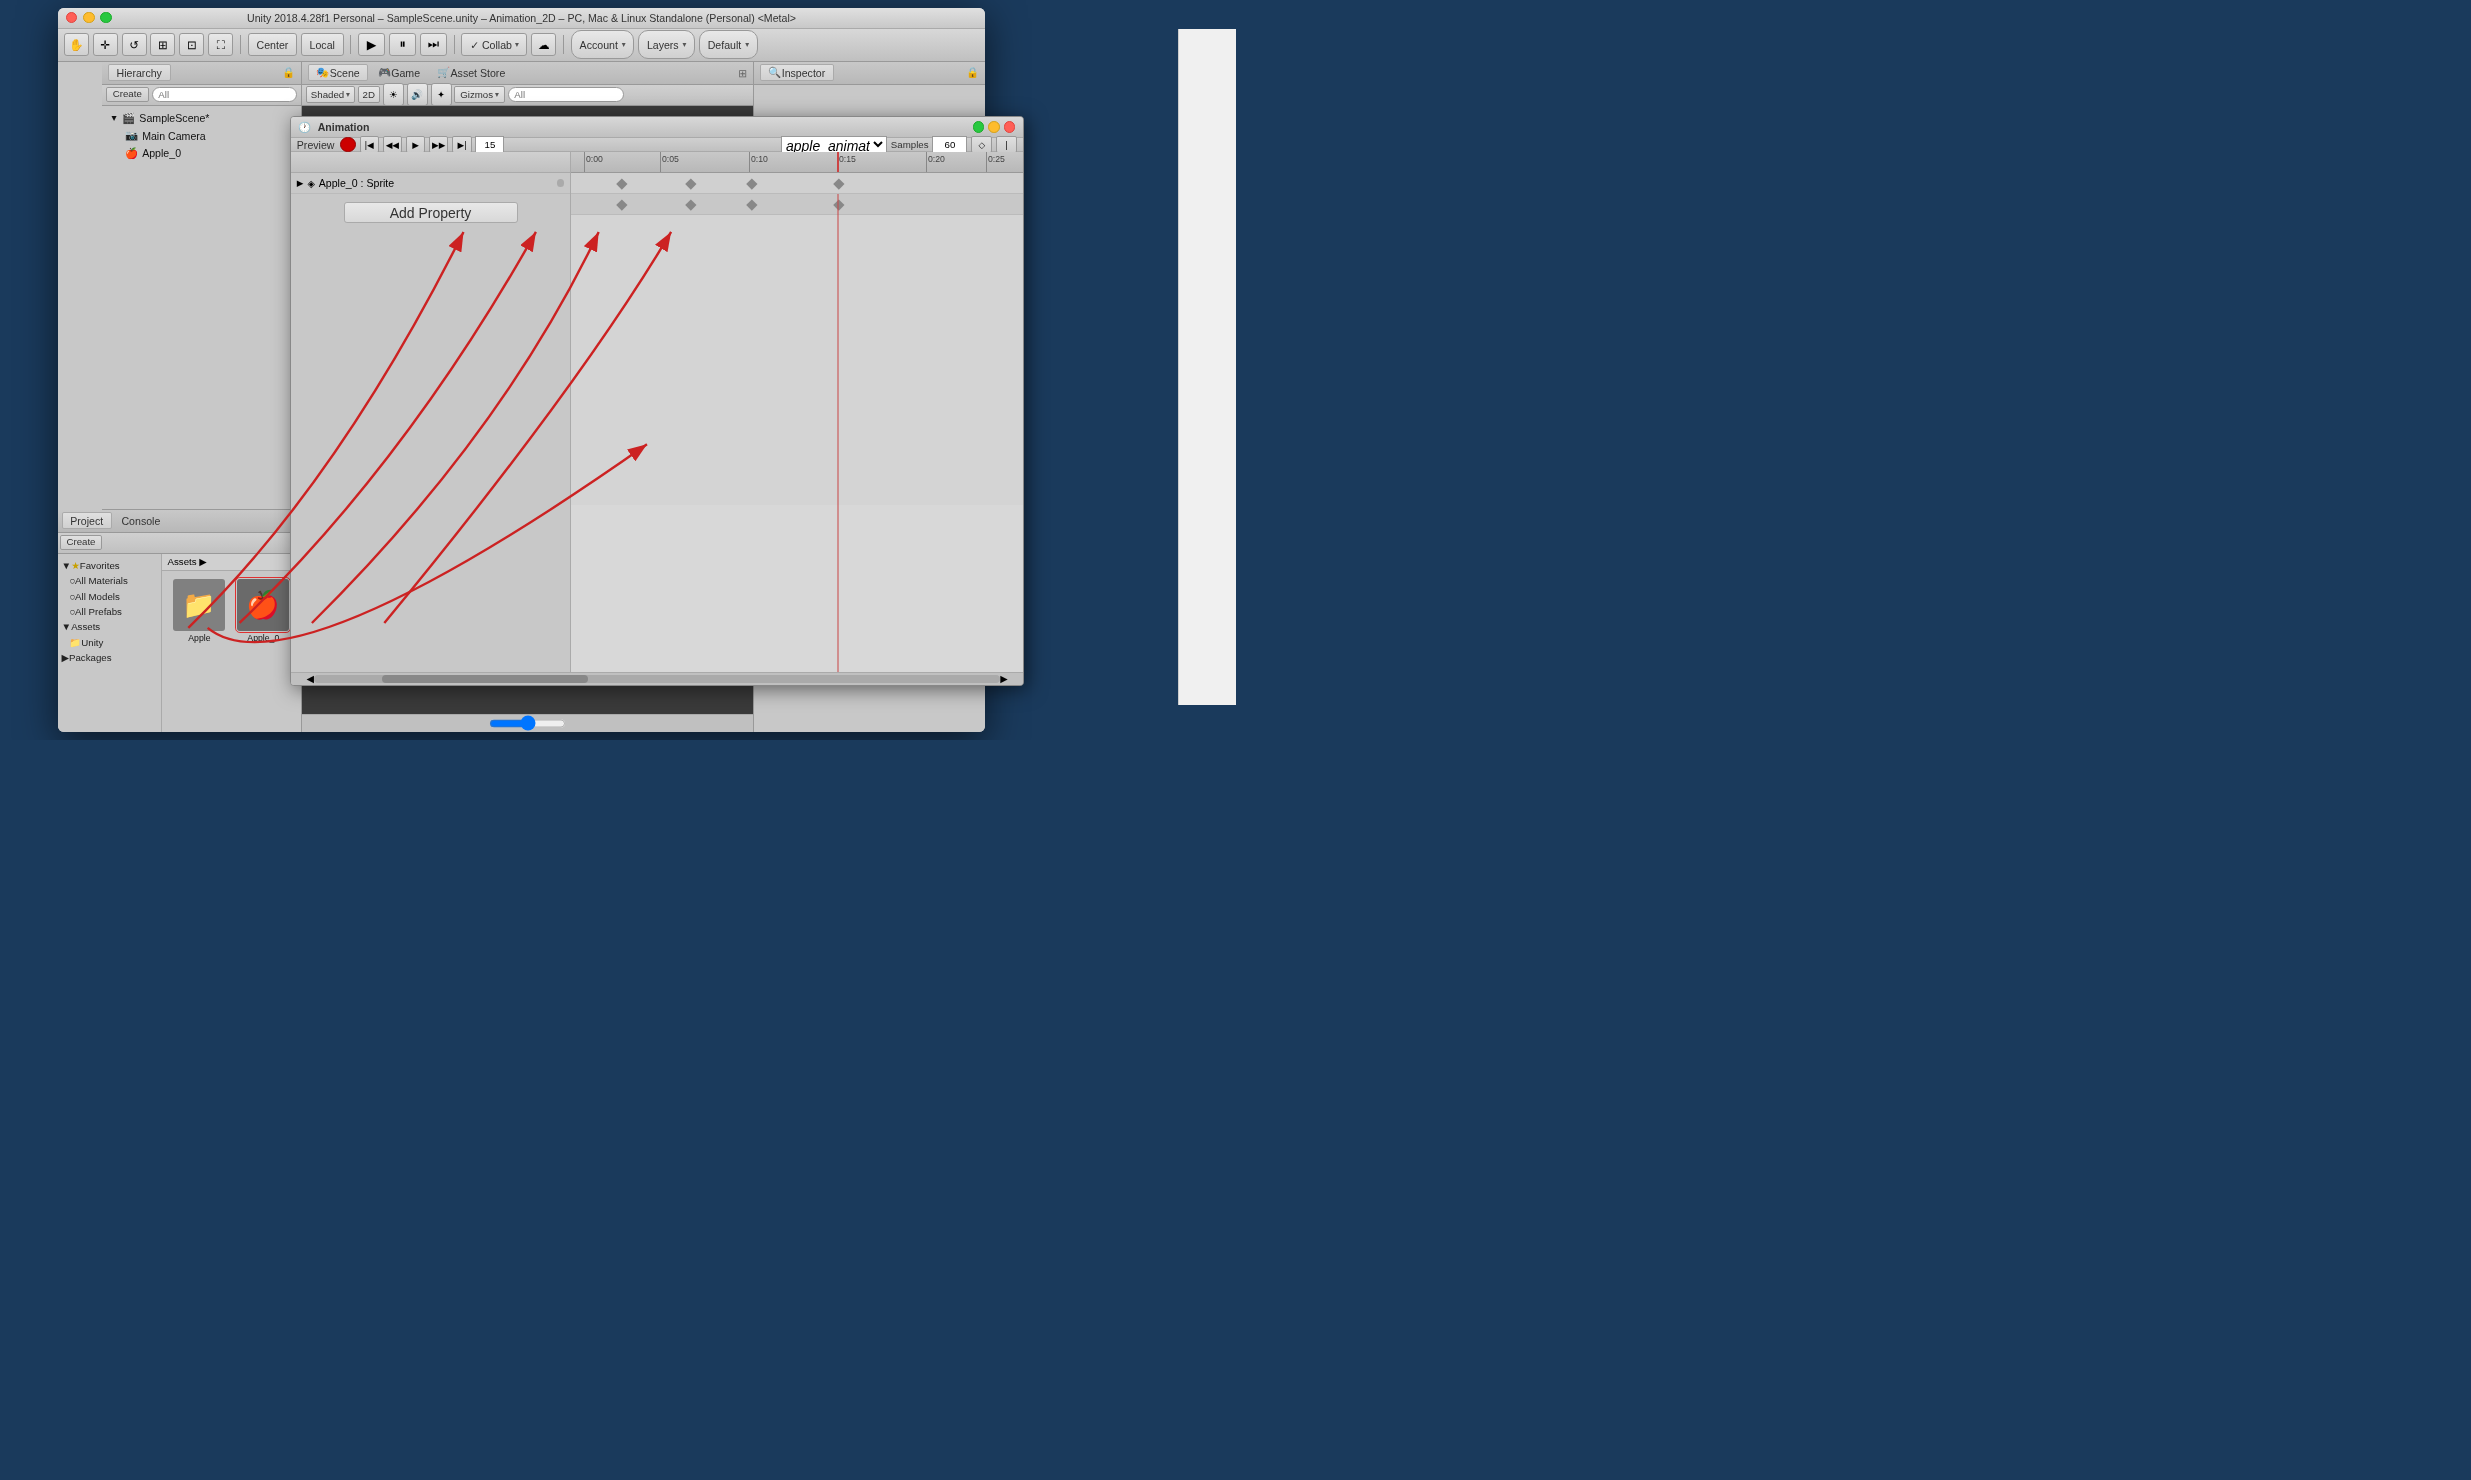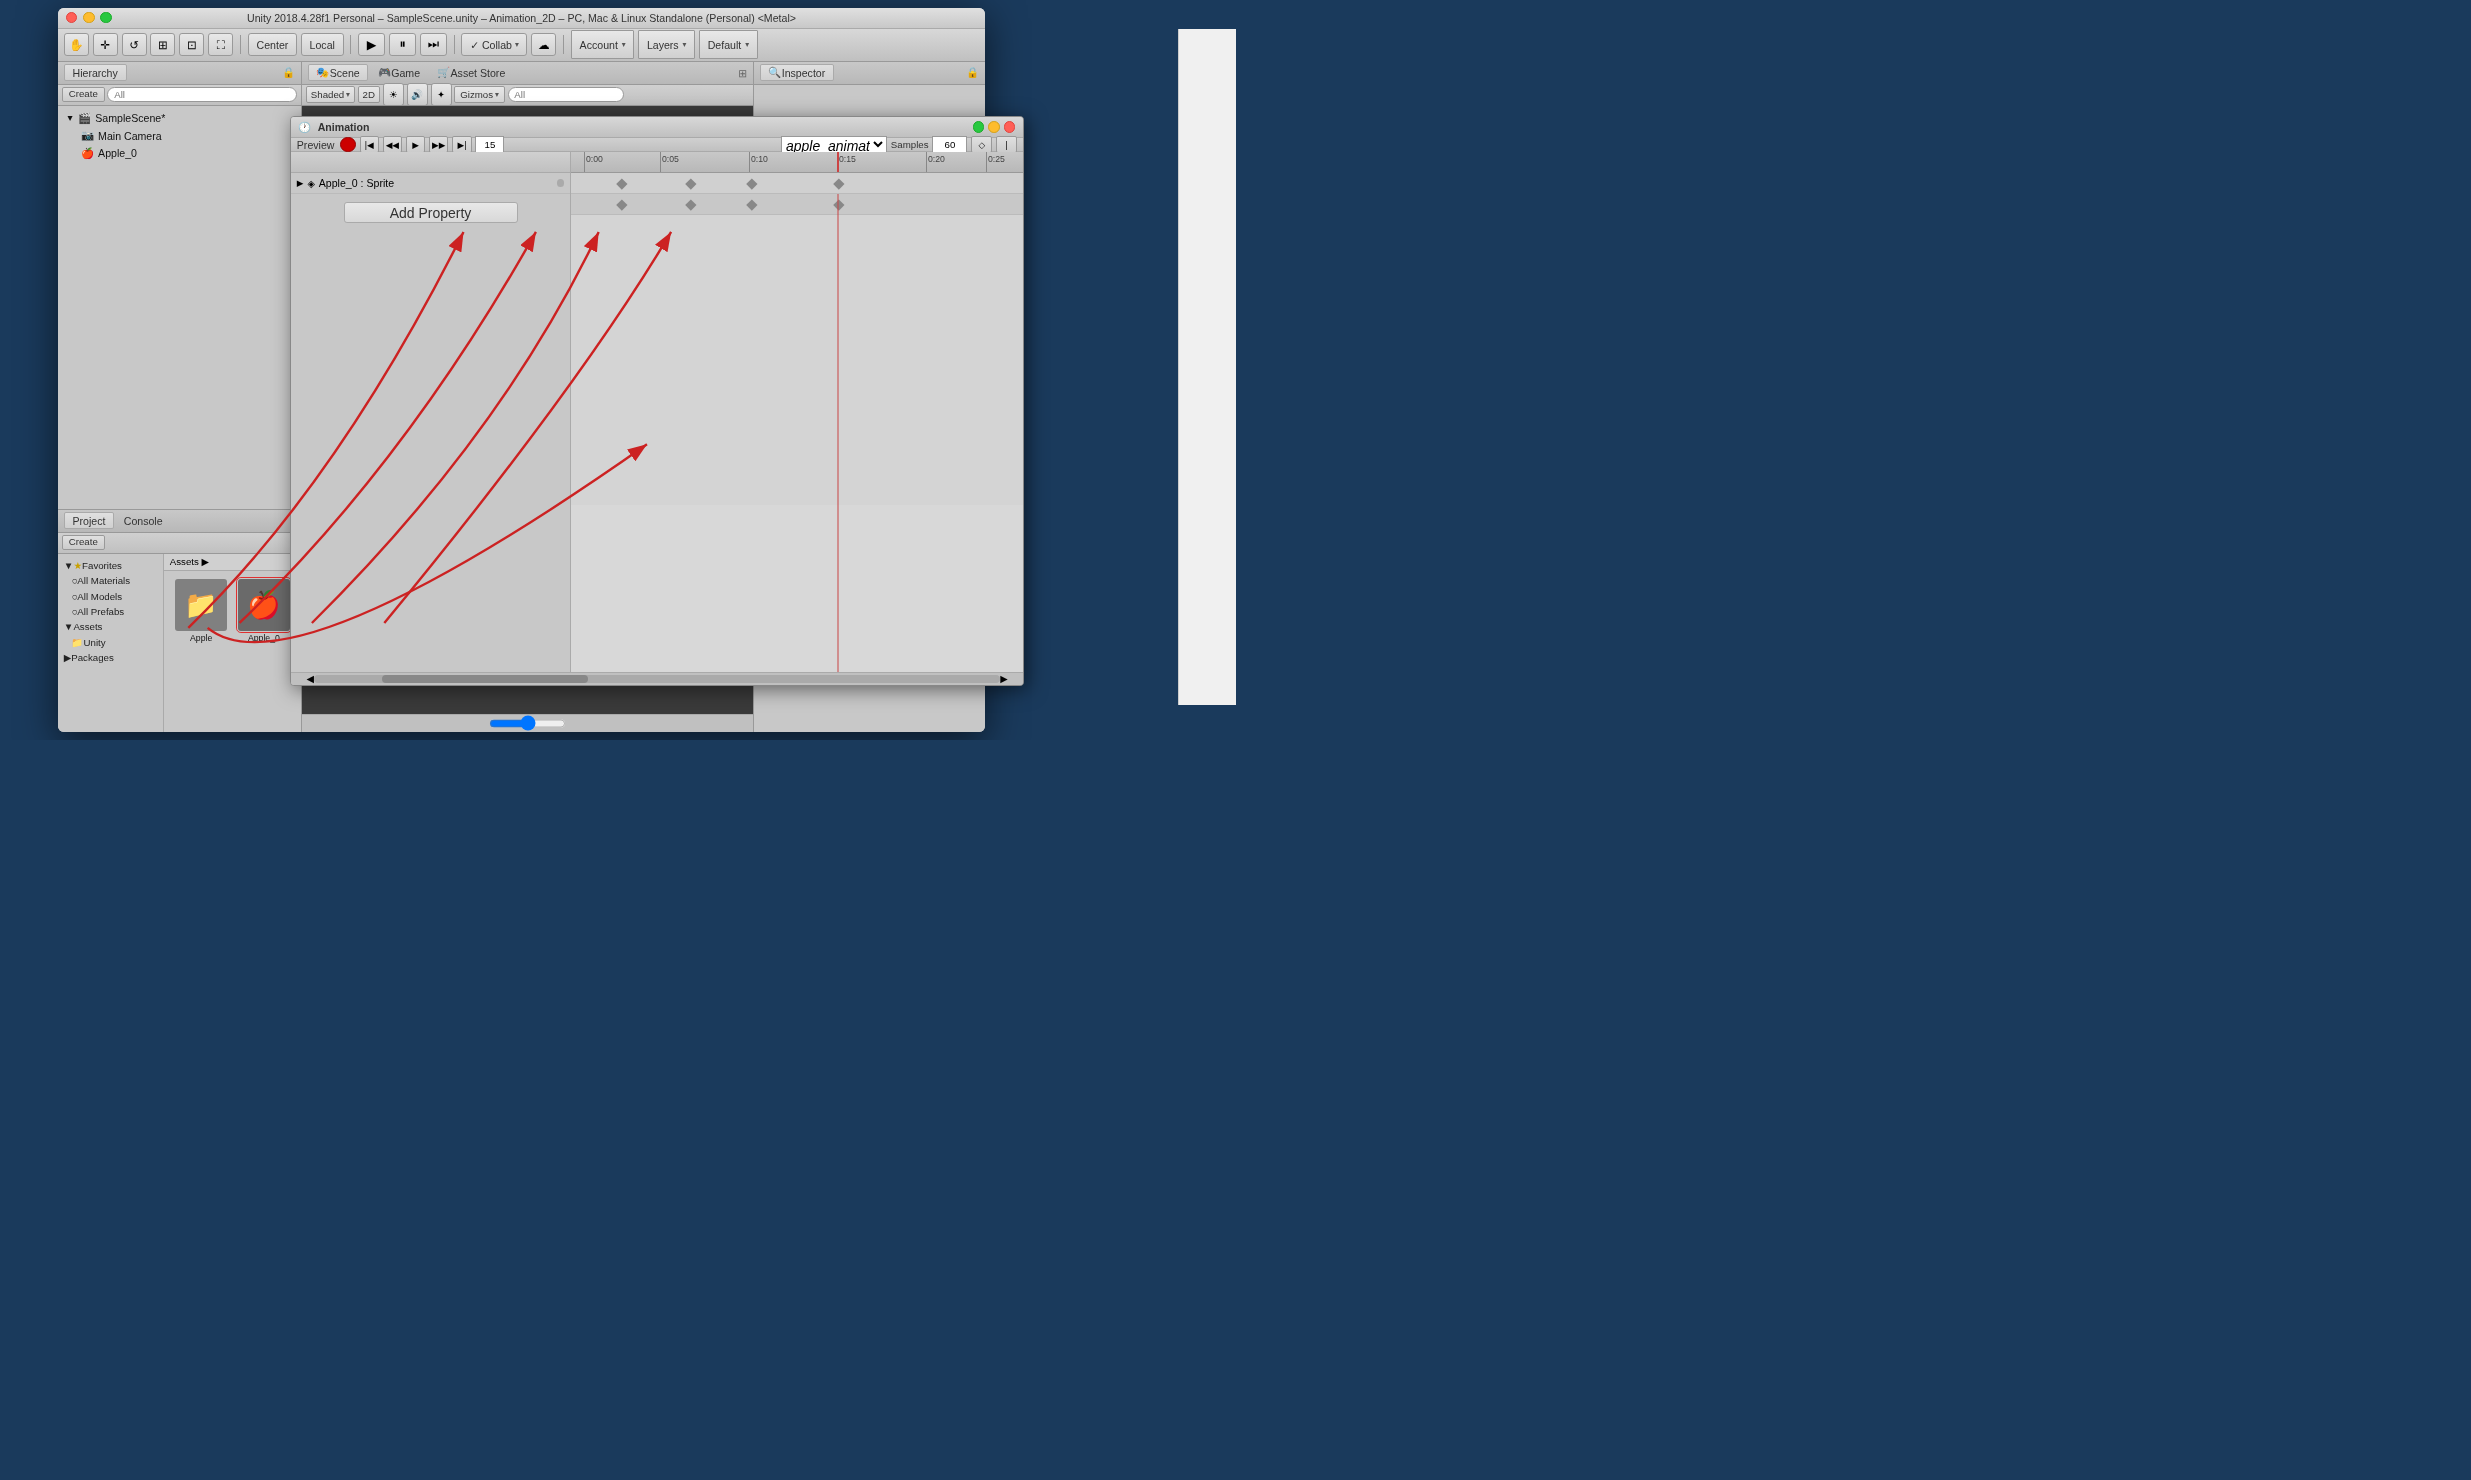--- a/index.html
+++ b/index.html
@@ -118,21 +118,21 @@
       cursor: pointer;
       display: flex;
       align-items: center;
       gap: 2.9px;
     }
     .dropdown-btn {
       height: 29px;
       padding: 0 7.7px;
       background: linear-gradient(to bottom, #e8e8e8, #d0d0d0);
       border: 1px solid #999;
-      border-radius: 1px;
+      border-radius: 10px;
       font-size: 10.6px;
       color: #333;
       cursor: pointer;
       display: flex;
       align-items: center;
       gap: 3.9px;
     }
     .chevron-down { font-size: 7.7px; color: #555; }
 
     
@@ -140,20 +140,21 @@
       display: flex;
       height: calc(100% - 54px);
     }
 
     
     .left-panel {
       width: 244px;
       display: flex;
       flex-direction: column;
       border-right: 1px solid #999;
+      align-items: flex-end;
     }
 
     
     .panel-tabs {
       height: 23px;
       background: linear-gradient(to bottom, #c8c8c8, #b8b8b8);
       border-bottom: 1px solid #999;
       display: flex;
       align-items: center;
       padding: 0 5.8px;

